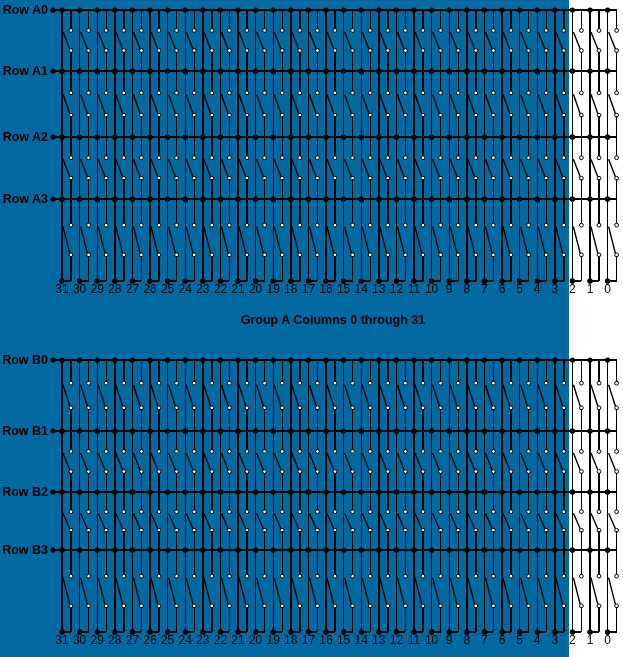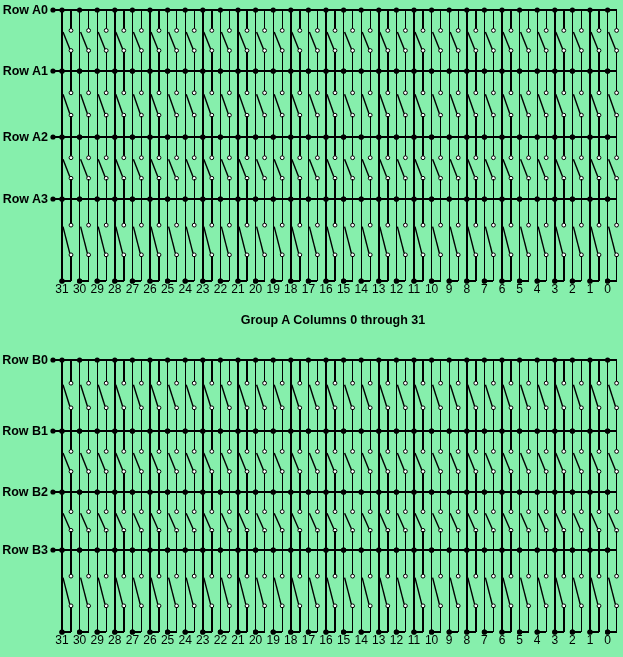--- a/index.html
+++ b/index.html
@@ -10,23 +10,23 @@
   }
   body {
     font-family: "Liberation Sans", sans-serif;
     width: 623px;
     height: 657px;
     overflow: hidden;
     position: relative;
   }
   #stage {
     position: relative;
-    width: 623px;
+    width: 569px;
     height: 657px;
-    background: #86efac;
+    background: #0369a1;
     text-decoration: underline;
   }
   .matrix-svg {
     display: block;
     position: absolute;
     left: 0;
     top: 0;
   }
   .row-label {
     font-family: "Liberation Sans", sans-serif;

